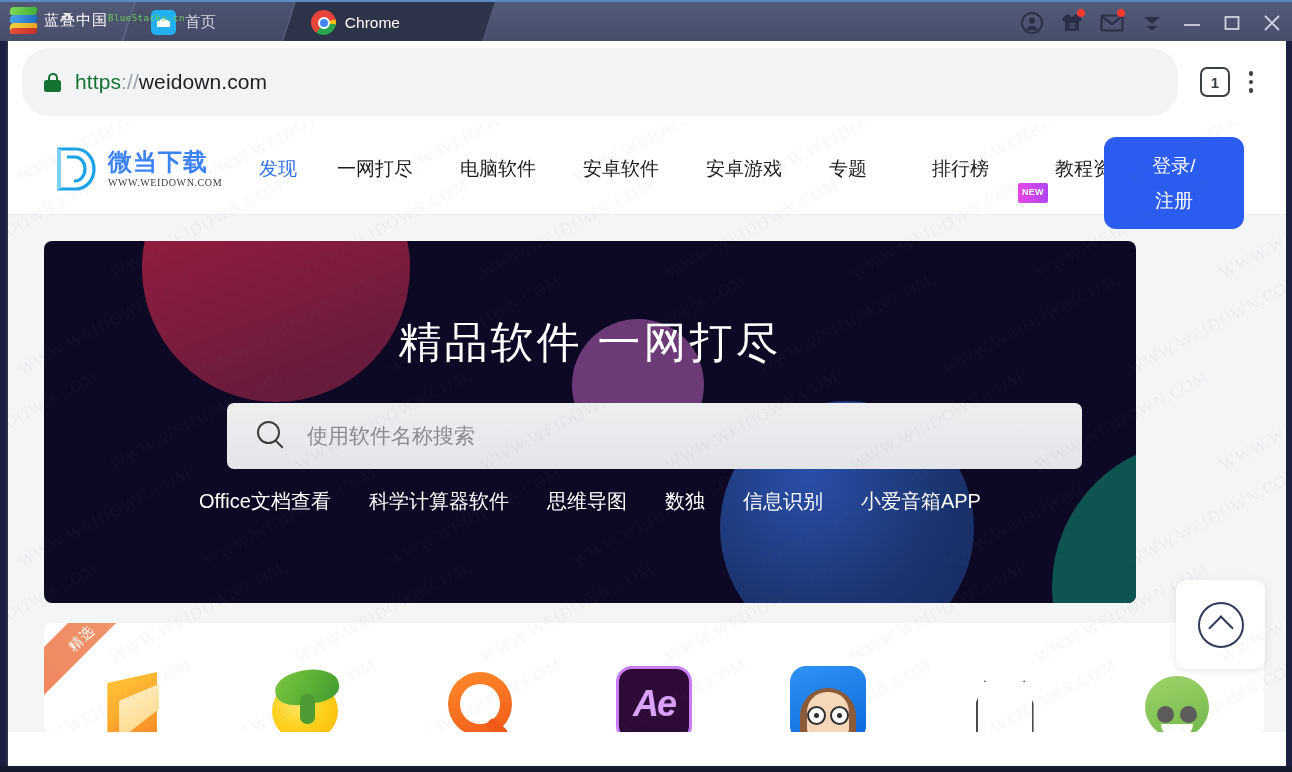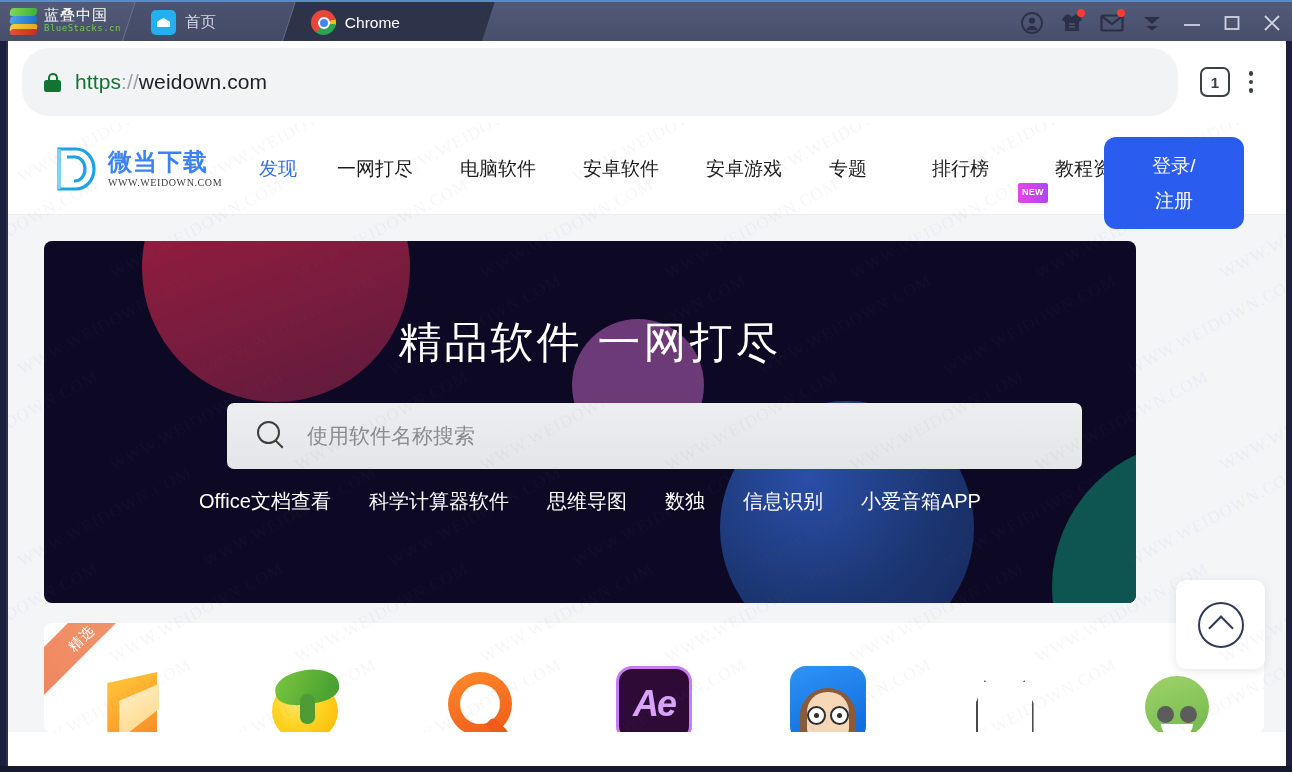--- a/index.html
+++ b/index.html
@@ -37,21 +37,21 @@
   }
   .bs-logo-mark { width: 27px; height: 25px; position: relative; }
   .bs-logo-mark i {
     position: absolute; left: 0; width: 27px; height: 8px; border-radius: 3px;
     display: block;
   }
   .bs-logo-mark i:nth-child(1){ top: 0px;  background: linear-gradient(90deg,#7ed957,#3fae3a); transform: skewX(-12deg); }
   .bs-logo-mark i:nth-child(2){ top: 8px;  background: linear-gradient(90deg,#4aa3e8,#1f6fc4); transform: skewX(-12deg); }
   .bs-logo-mark i:nth-child(3){ top: 16px; background: linear-gradient(90deg,#f2d33c,#e8a321); transform: skewX(-12deg); }
   .bs-logo-mark i:nth-child(4){ top: 21px; background: linear-gradient(90deg,#e8503c,#c52f22); transform: skewX(-12deg); height:6px; }
-  .bs-logo-text { display: flex; flex-direction: column; line-height: 1; }
+  .bs-logo-text { display: flex; flex-direction: row; line-height: 1; }
   .bs-logo-cn { color: #ffffff; font-size: 15px; letter-spacing: 1px; font-weight: 500; }
   .bs-logo-en { color: #6fc95a; font-size: 9px; letter-spacing: 0.5px; margin-top: 2px; font-family: "DejaVu Sans Mono", monospace; }
 
   .bs-tab {
     position: absolute; top: 0; height: 41px;
     display: flex; align-items: center; gap: 9px;
     padding: 0 26px 0 22px;
     transform: skewX(-18deg);
     z-index: 3;
   }

